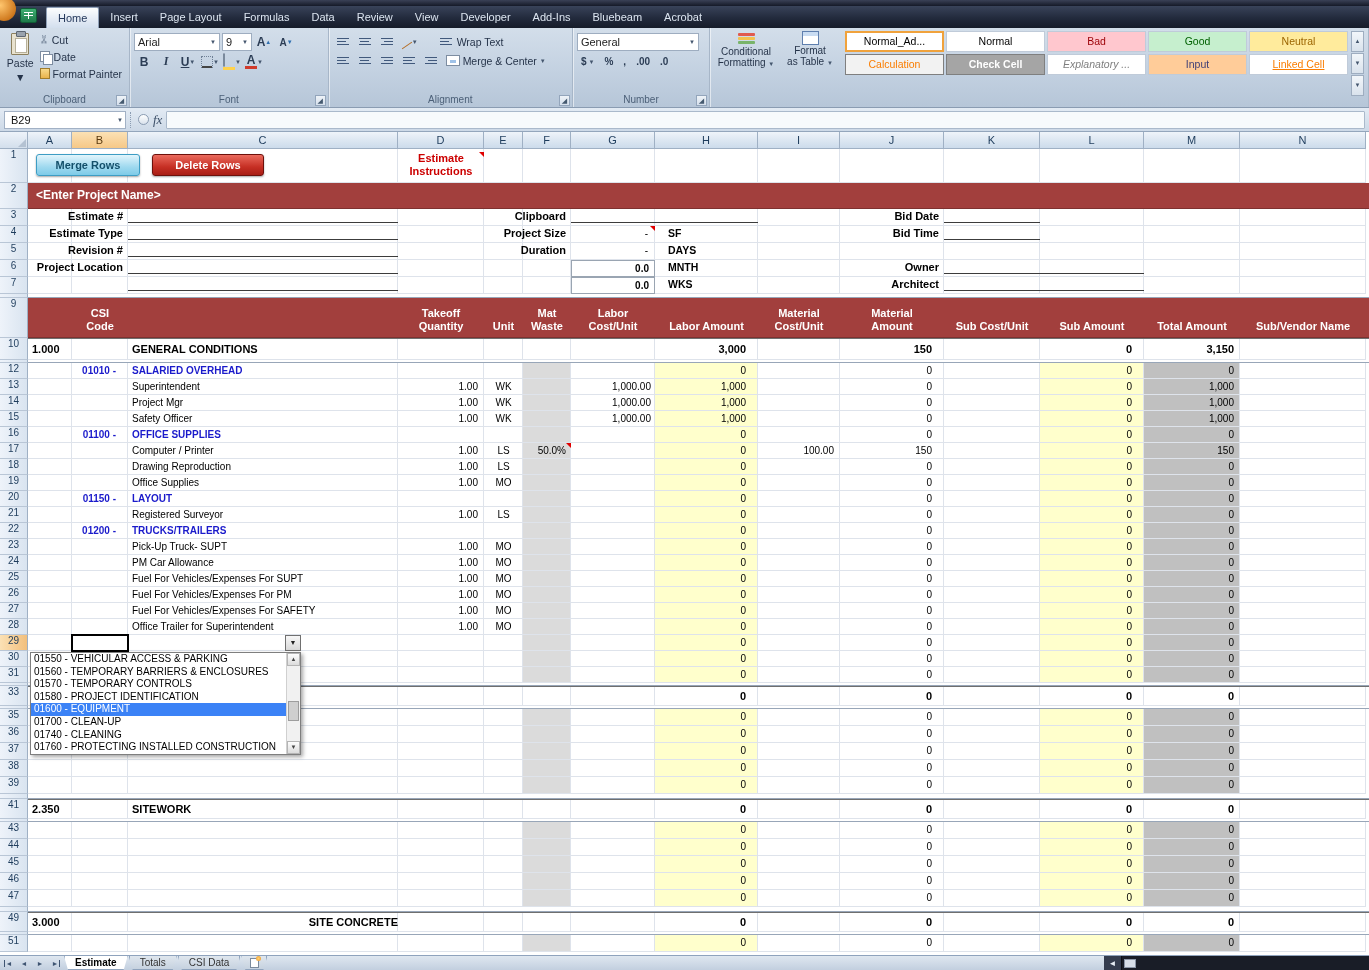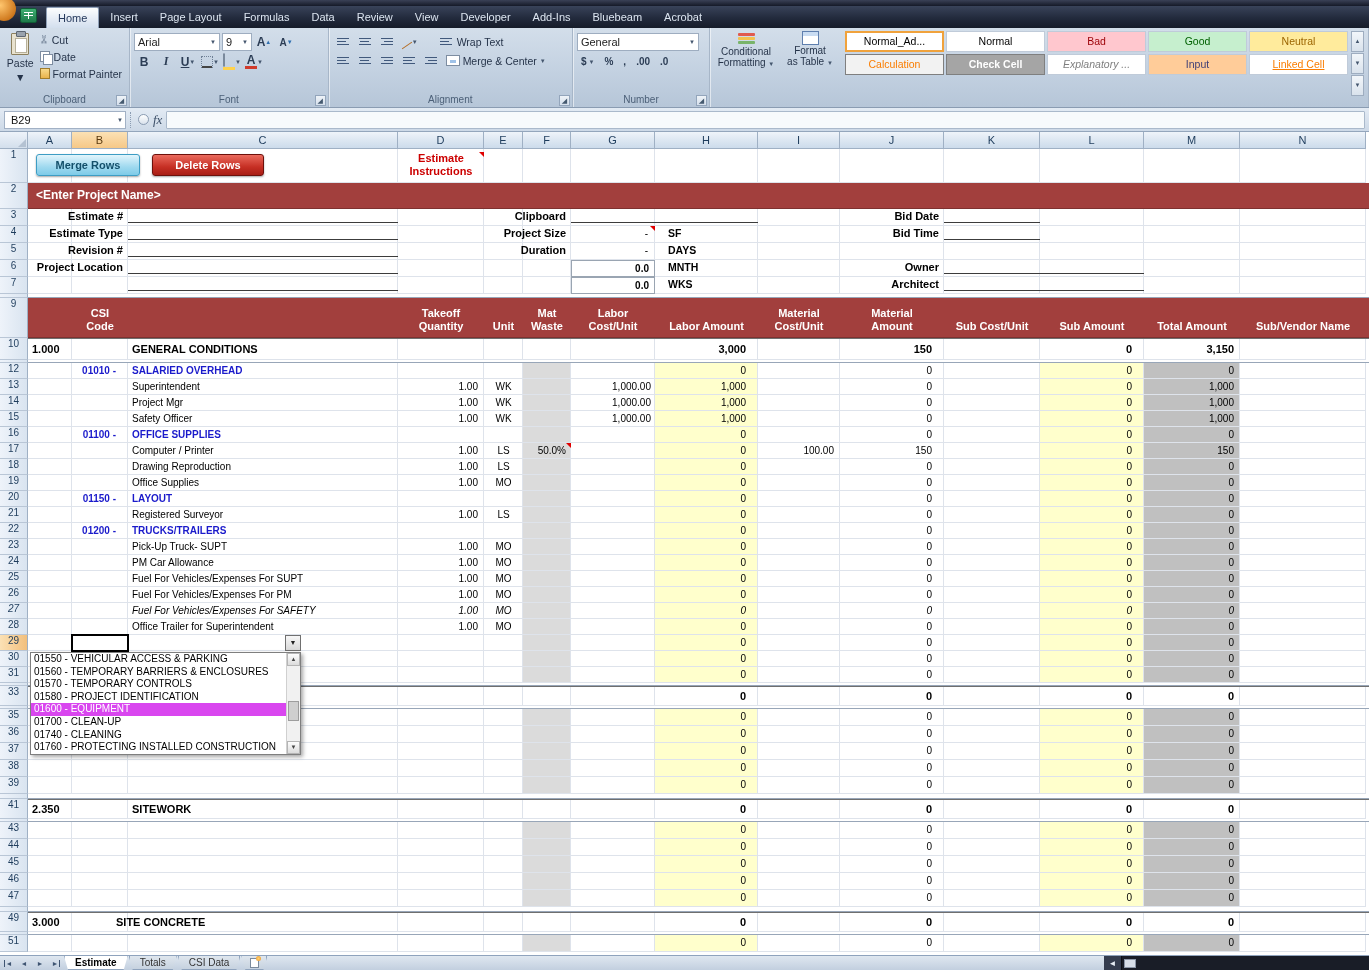--- a/index.html
+++ b/index.html
@@ -139,21 +139,21 @@
   #btn-delete{background:linear-gradient(#ea6a5d,#c62f24 60%,#a81d14);border:1px solid #6d100b;color:#fff}
   #instructions{position:absolute;color:#cc0000;font-weight:bold;font-size:11px;line-height:13px;text-align:center}
   
   #selcell{position:absolute;background:#fff;border:2px solid #000;z-index:15}
   #ddbtn{position:absolute;z-index:16;background:linear-gradient(#f7f7f7,#d9d9d9);
     border:1px solid #707070;font-size:7px;text-align:center;color:#222}
   #ddlist{position:absolute;z-index:30;background:#fff;border:1px solid #7f7f7f;
     box-shadow:2px 2px 4px rgba(0,0,0,.35)}
   .dditem{height:12.6px;line-height:12.6px;font-size:10px;padding-left:3px;
     white-space:nowrap;overflow:hidden;width:calc(100% - 14px)}
-  .dditem.sel{background:#d946ef;color:#fff}
+  .dditem.sel{background:#3b82f6;color:#fff}
   #ddsb{position:absolute;right:0;top:0;bottom:0;width:14px;background:#f1f1f1;border-left:1px solid #d0d0d0}
   #ddsb .arr{position:absolute;left:0;right:0;height:13px;background:linear-gradient(#fdfdfd,#dcdcdc);
     border:1px solid #b5b5b5;font-size:6px;text-align:center;line-height:11px;color:#444}
   #ddsb .up{top:0}#ddsb .dn{bottom:0}
   #ddthumb{position:absolute;left:1px;right:1px;top:48px;height:20px;background:#cfcfcf;border:1px solid #9d9d9d}
   
   #sheetbar{height:15px;display:flex;align-items:stretch;background:linear-gradient(#dfe7f0,#c2cfdf);
     border-top:1px solid #8fa3bd;font-size:10px}
   .navbtn{width:16px;display:flex;align-items:center;justify-content:center;gap:1px;
     color:#3f5572;font-size:7px}
@@ -1067,21 +1067,21 @@
         <div class="bcell" style="left: 1212px; width: 126px;"></div>
         <span class="ov ta-l" style="left: 100px; width: 270px; line-height: 15px;">Fuel For Vehicles/Expenses For PM</span>
         <span class="ov ta-r col-D" style="left: 370px; width: 86px; line-height: 15px;">1.00</span>
         <span class="ov ta-c" style="left: 456px; width: 39px; line-height: 15px;">MO</span>
         <span class="ov ta-r col-H" style="left: 627px; width: 103px; line-height: 15px;">0</span>
         <span class="ov ta-r col-J" style="left: 812px; width: 104px; line-height: 15px;">0</span>
         <span class="ov ta-r col-L" style="left: 1012px; width: 104px; line-height: 15px;">0</span>
         <span class="ov ta-r col-M" style="left: 1116px; width: 96px; line-height: 15px;">0</span>
       </div>
     </div>
-    <div class="grow t-detail" style="height: 16px; font-style: italic;">
+    <div class="grow t-detail" style="height: 16px;">
       <div class="rn">27</div>
       <div class="rbody">
         <div class="bcell" style="left: 0px; width: 44px;"></div>
         <div class="bcell" style="left: 44px; width: 56px;"></div>
         <div class="bcell" style="left: 100px; width: 270px;"></div>
         <div class="bcell" style="left: 370px; width: 86px;"></div>
         <div class="bcell" style="left: 456px; width: 39px;"></div>
         <div class="bcell bg-f" style="left: 495px; width: 48px;"></div>
         <div class="bcell" style="left: 543px; width: 84px;"></div>
         <div class="bcell bg-y" style="left: 627px; width: 103px;"></div>
@@ -1504,21 +1504,21 @@
         <div class="bcell" style="left: 495px; width: 48px;"></div>
         <div class="bcell" style="left: 543px; width: 84px;"></div>
         <div class="bcell" style="left: 627px; width: 103px;"></div>
         <div class="bcell" style="left: 730px; width: 82px;"></div>
         <div class="bcell" style="left: 812px; width: 104px;"></div>
         <div class="bcell" style="left: 916px; width: 96px;"></div>
         <div class="bcell" style="left: 1012px; width: 104px;"></div>
         <div class="bcell" style="left: 1116px; width: 96px;"></div>
         <div class="bcell" style="left: 1212px; width: 126px;"></div>
         <span class="ov ta-l b s11" style="left: 0px; width: 44px; line-height: 19px;">3.000</span>
-        <span class="ov ta-l b s11" style="left: 84px; width: 270px; line-height: 19px;">SITE CONCRETE</span>
+        <span class="ov ta-l b s11" style="left: 100px; width: 270px; line-height: 19px; text-align: right;">SITE CONCRETE</span>
         <span class="ov ta-r b s11 col-H" style="left: 627px; width: 103px; line-height: 19px;">0</span>
         <span class="ov ta-r b s11 col-J" style="left: 812px; width: 104px; line-height: 19px;">0</span>
         <span class="ov ta-r b s11 col-L" style="left: 1012px; width: 104px; line-height: 19px;">0</span>
         <span class="ov ta-r b s11 col-M" style="left: 1116px; width: 96px; line-height: 19px;">0</span>
       </div>
     </div>
     <div class="grow t-hidden" style="height: 3px;">
       <div class="rn"></div>
       <div class="rbody"></div>
     </div>

